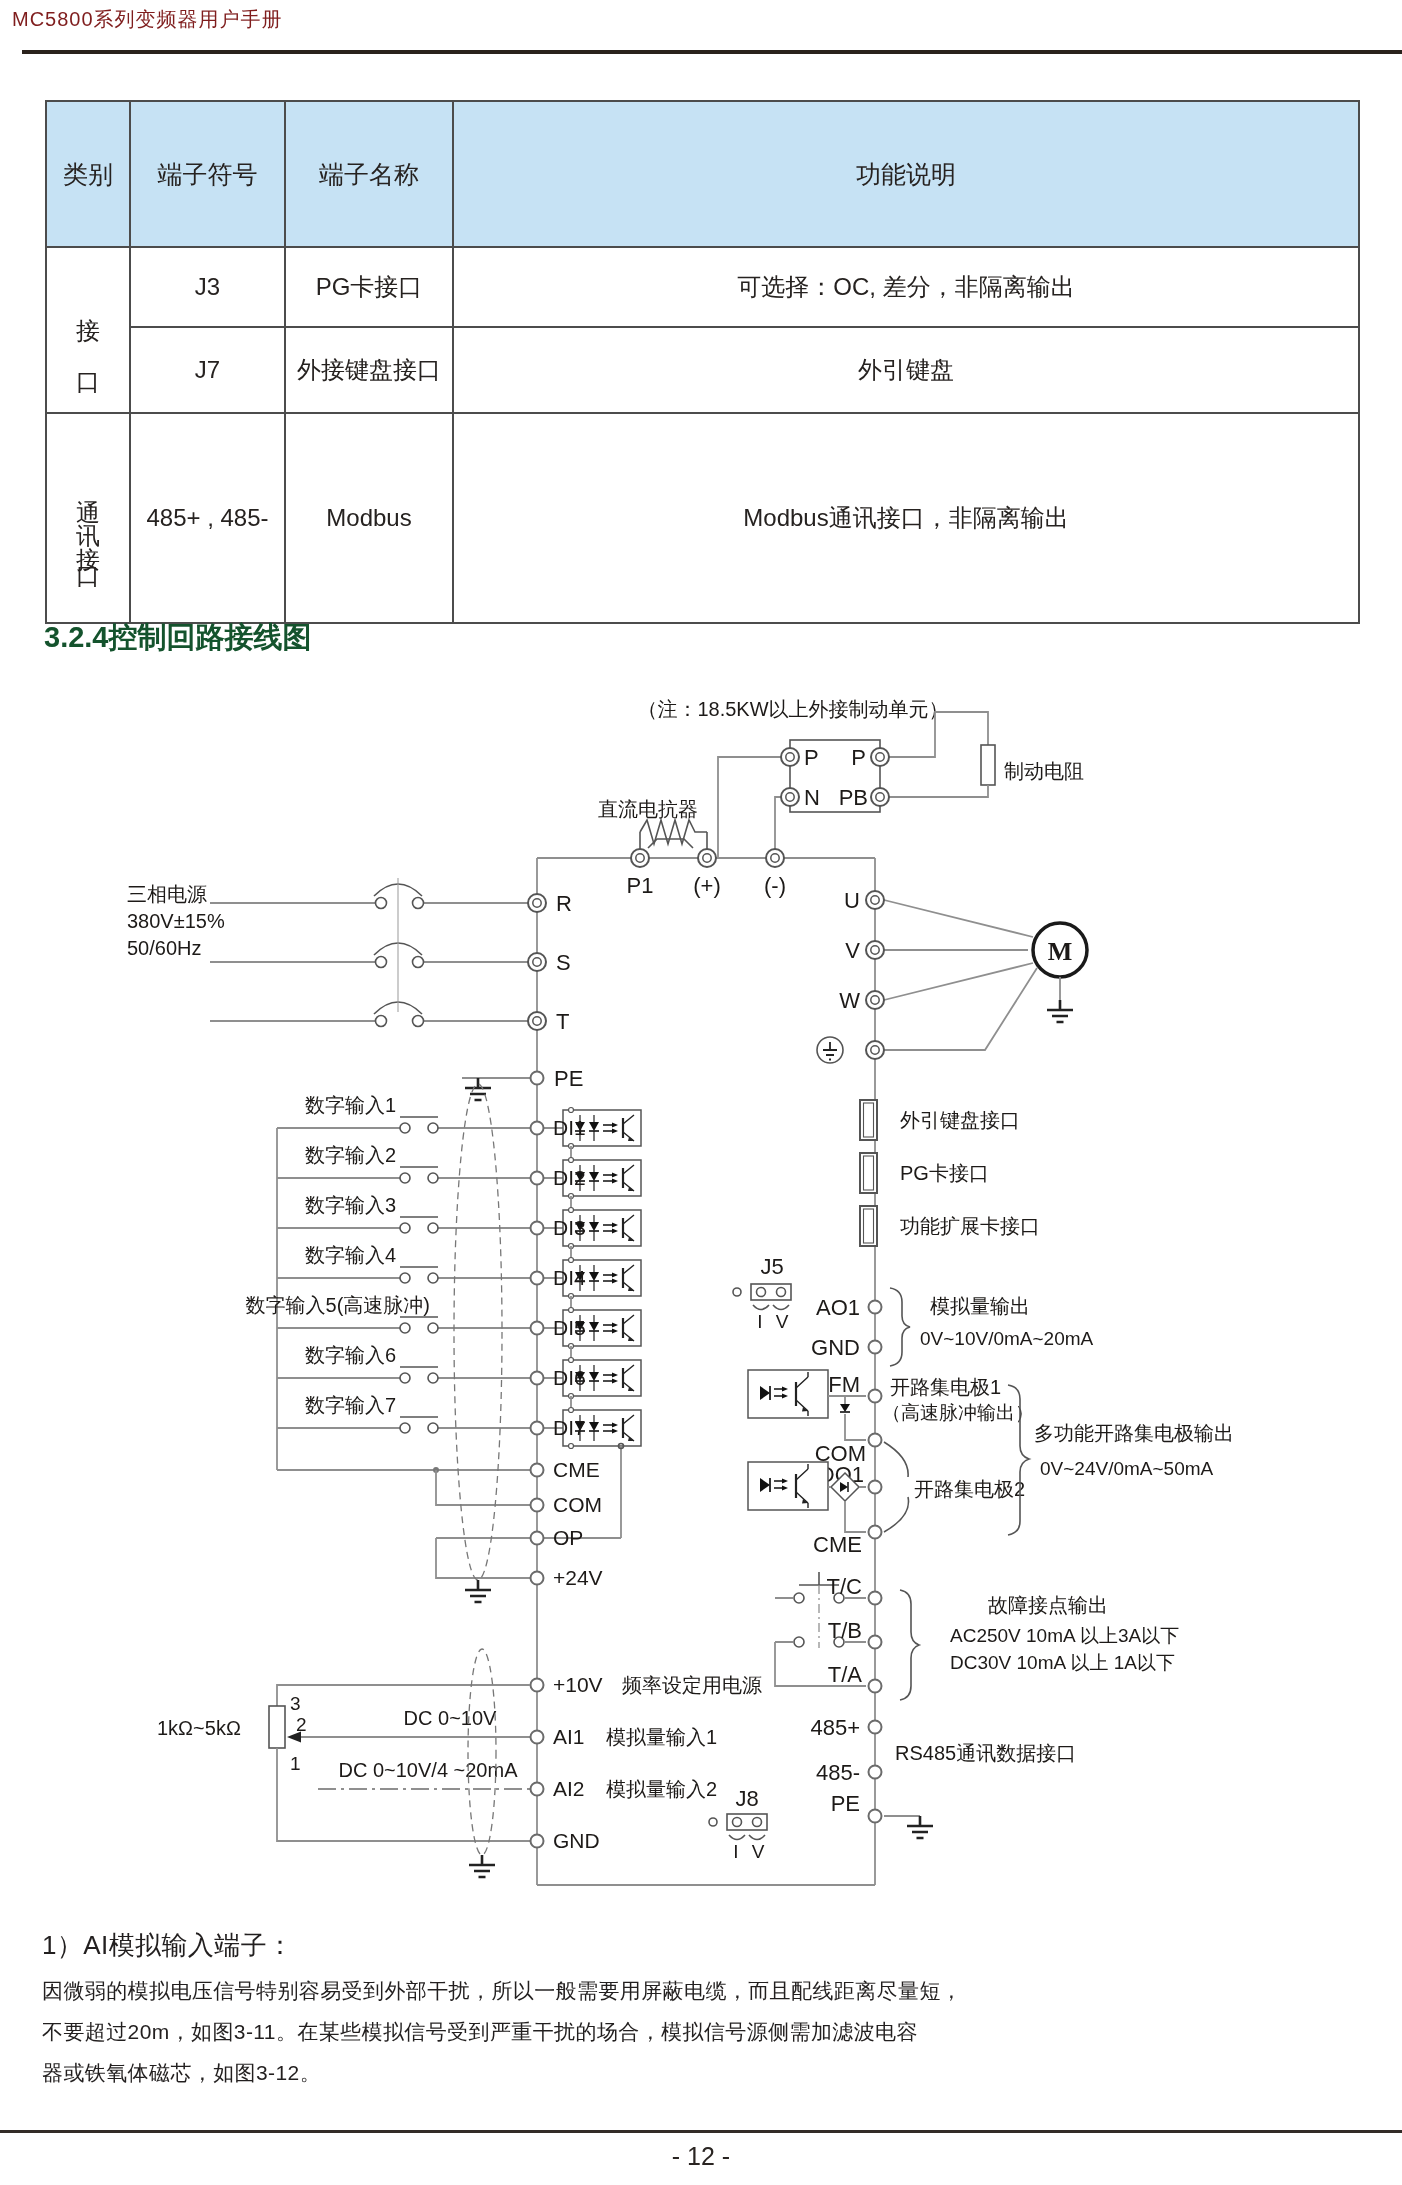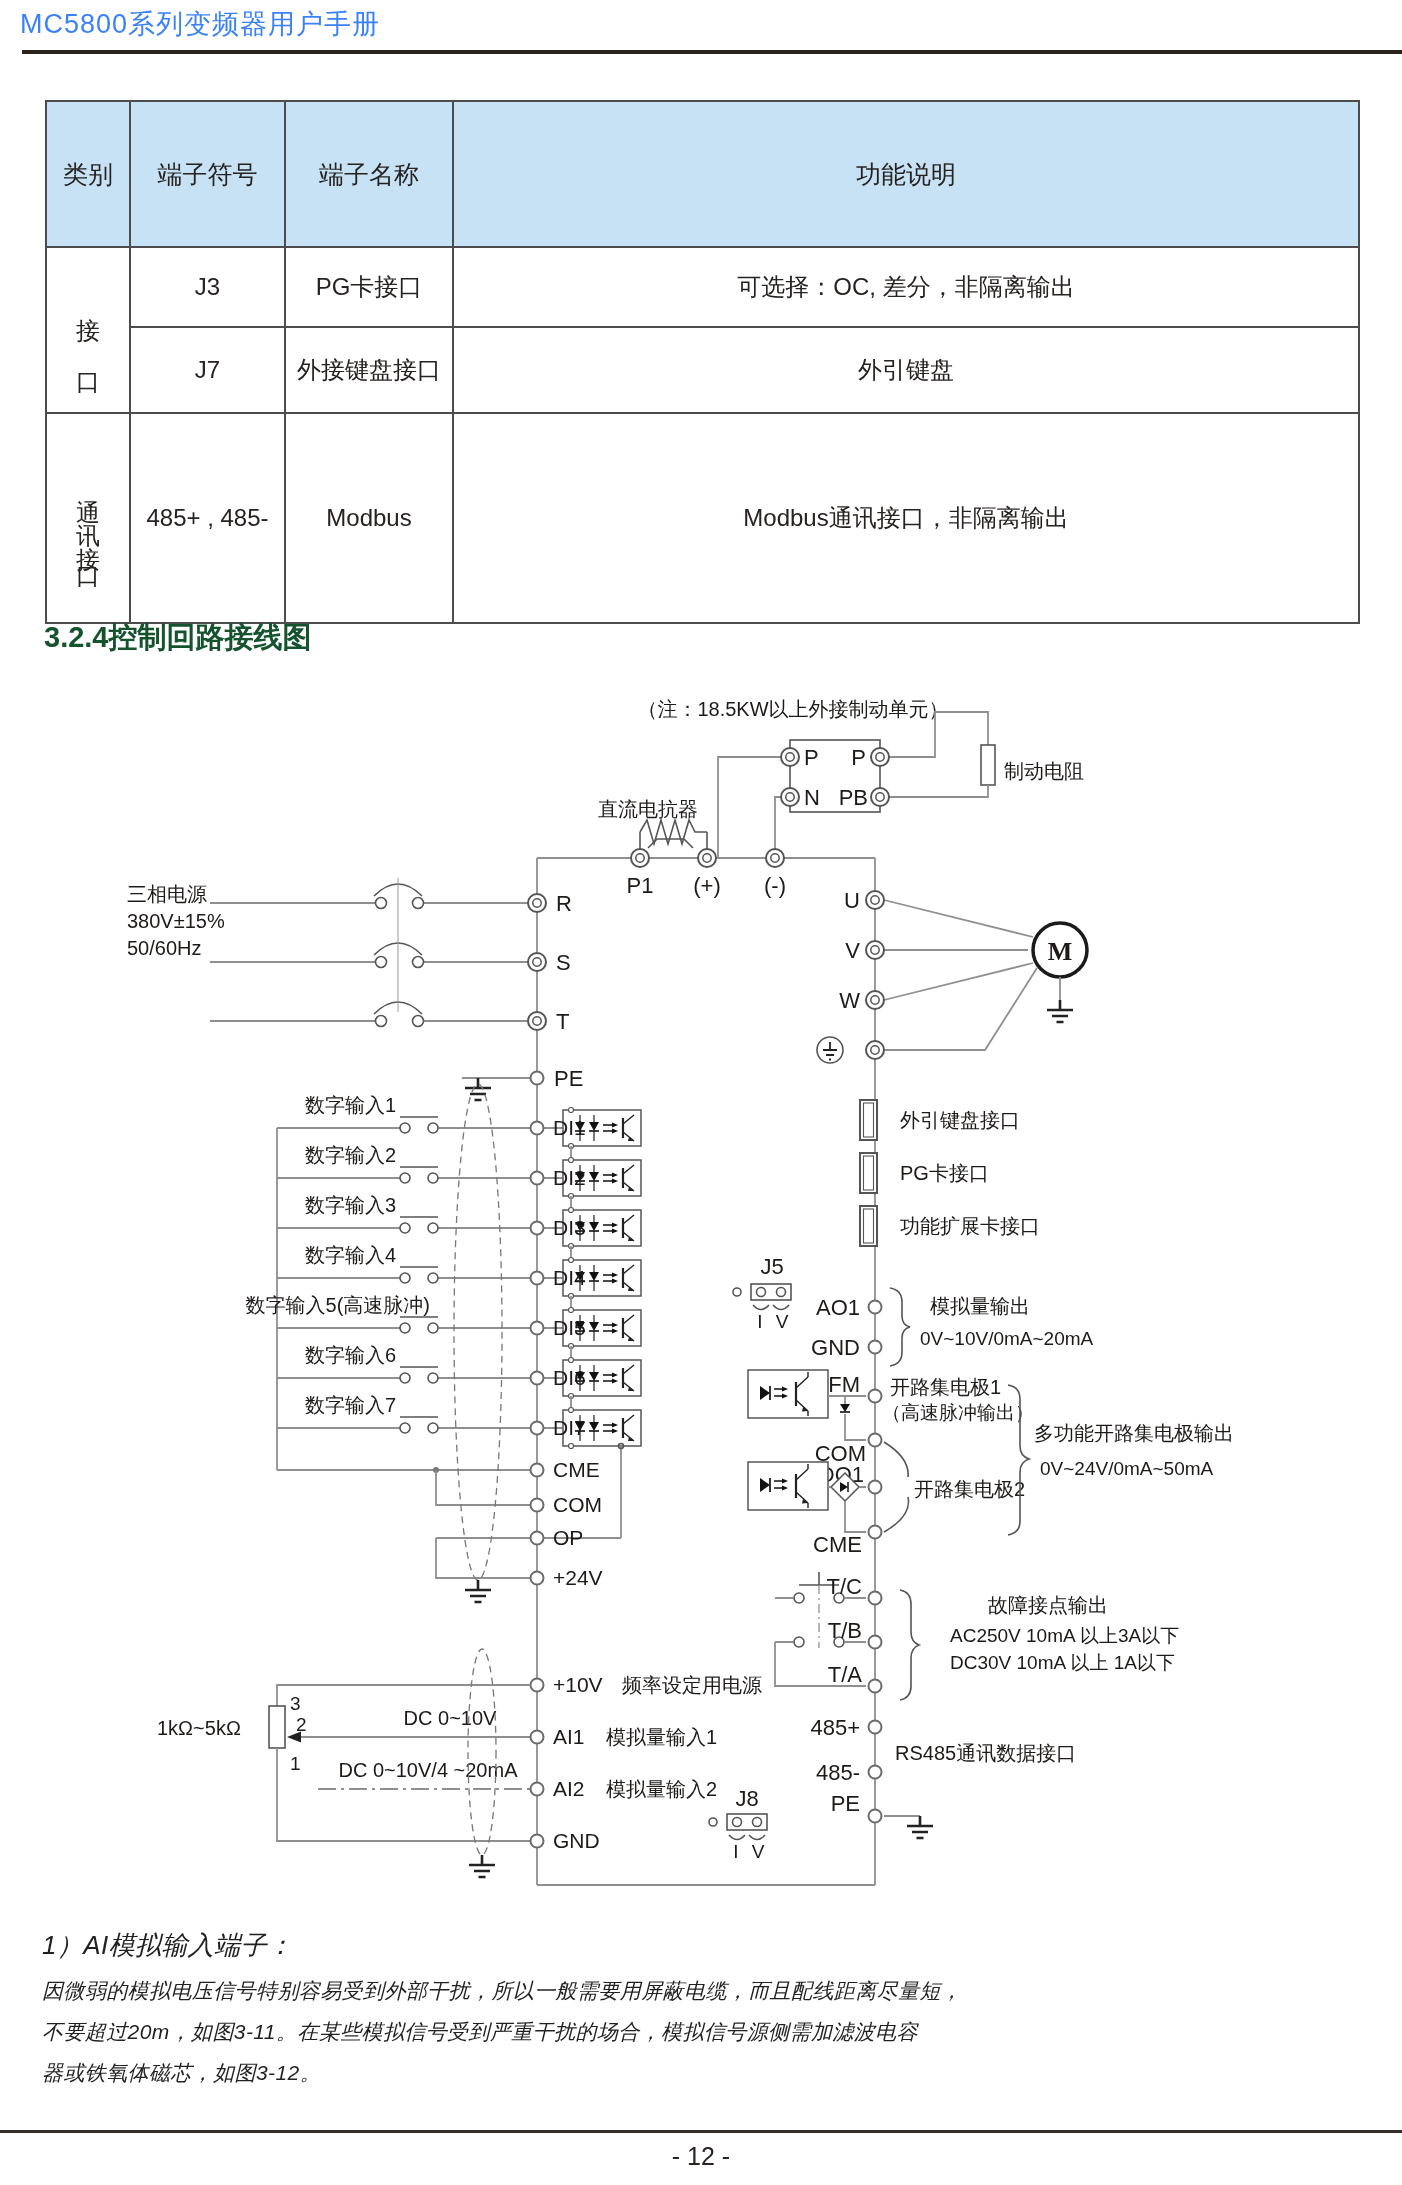--- a/index.html
+++ b/index.html
@@ -1,30 +1,30 @@
 <!DOCTYPE html>
 <html><head>
 <meta charset="utf-8">
 <style>
   html,body{margin:0;padding:0;background:#ffffff;}
   body{font-family:"Liberation Sans","DejaVu Sans",sans-serif;color:#221f1f;}
   .page{position:relative;width:1402px;height:2185px;background:#fff;overflow:hidden;}
-  .doc-title{position:absolute;left:20px;top:6px;font-size:27px;color:#3b82f6;letter-spacing:1px;}
+  .doc-title{position:absolute;left:12px;top:6px;font-size:20px;color:#7f1d1d;letter-spacing:1px;}
   .title-rule{position:absolute;left:22px;top:50px;width:1380px;height:4px;background:#2a221c;}
   
   table.tbl{position:absolute;left:45px;top:100px;width:1315px;border-collapse:collapse;table-layout:fixed;}
   table.tbl th,table.tbl td{border:2px solid #4c4c4c;font-size:24px;color:#262220;text-align:center;vertical-align:middle;padding:8px;}
   table.tbl th{background:#c6e2f4;font-weight:normal;font-size:25px;height:128px;}
   td.desc{text-align:left;padding-left:24px;}
   .vert{writing-mode:vertical-rl;text-orientation:upright;line-height:1;display:inline-block;}
   .cat1{letter-spacing:58px;transform:translateY(29px);}
   .cat2{letter-spacing:23px;transform:translateY(12px);}
   .sec-title{position:absolute;left:44px;top:618px;font-size:29px;font-weight:bold;color:#14532d;}
   svg.diagram{position:absolute;left:0;top:680px;}
-  .para{position:absolute;left:42px;top:1928px;width:1330px;font-style:italic;}
+  .para{position:absolute;left:42px;top:1928px;width:1330px;}
   .para .h{font-size:26px;margin:0 0 14px 0;white-space:nowrap;}
   .para p{font-size:21px;margin:0 0 13px 0;white-space:nowrap;letter-spacing:0.4px;}
   .foot-rule{position:absolute;left:0;top:2130px;width:1402px;height:3px;background:#332c28;}
   .page-num{position:absolute;left:0;top:2142px;width:100%;text-align:center;font-size:25px;color:#2a2522;}
   text{fill:#1d1a18;}
   .wire{stroke:#8f8f8f;stroke-width:1.8;fill:none;}
   .sym{stroke:#555;stroke-width:1.6;fill:none;}
   .tlabel{font-size:21px;}
   .big{font-size:22px;}
   .cn{font-size:20px;}

